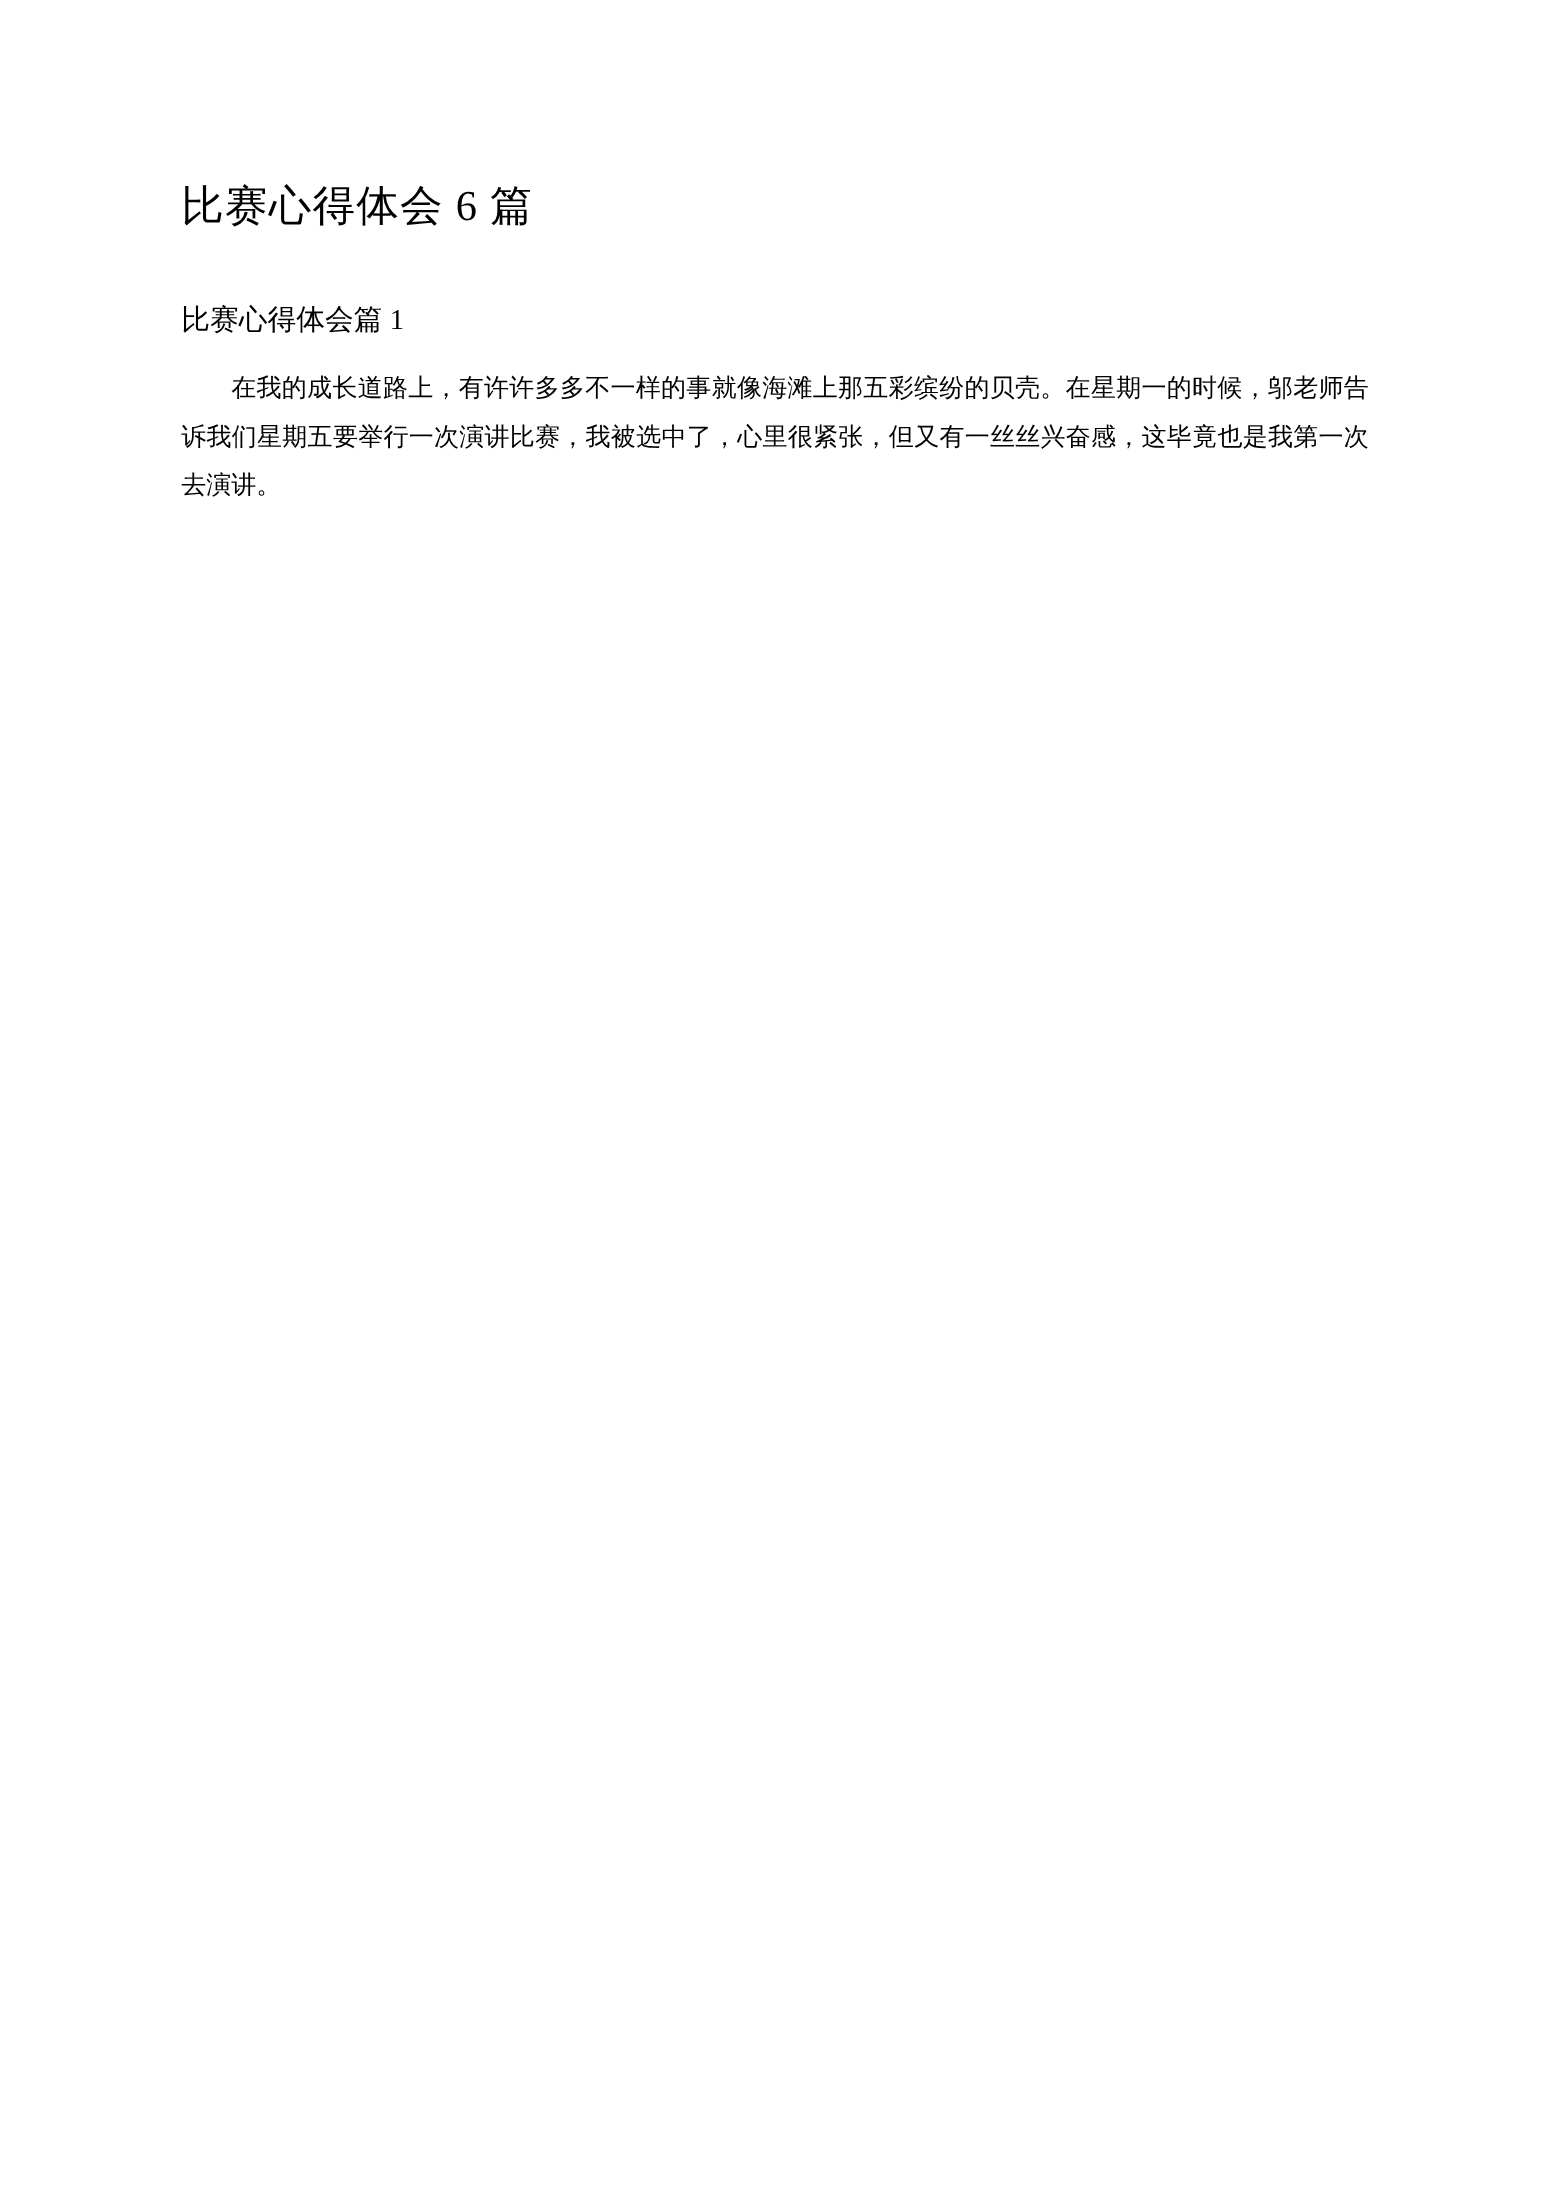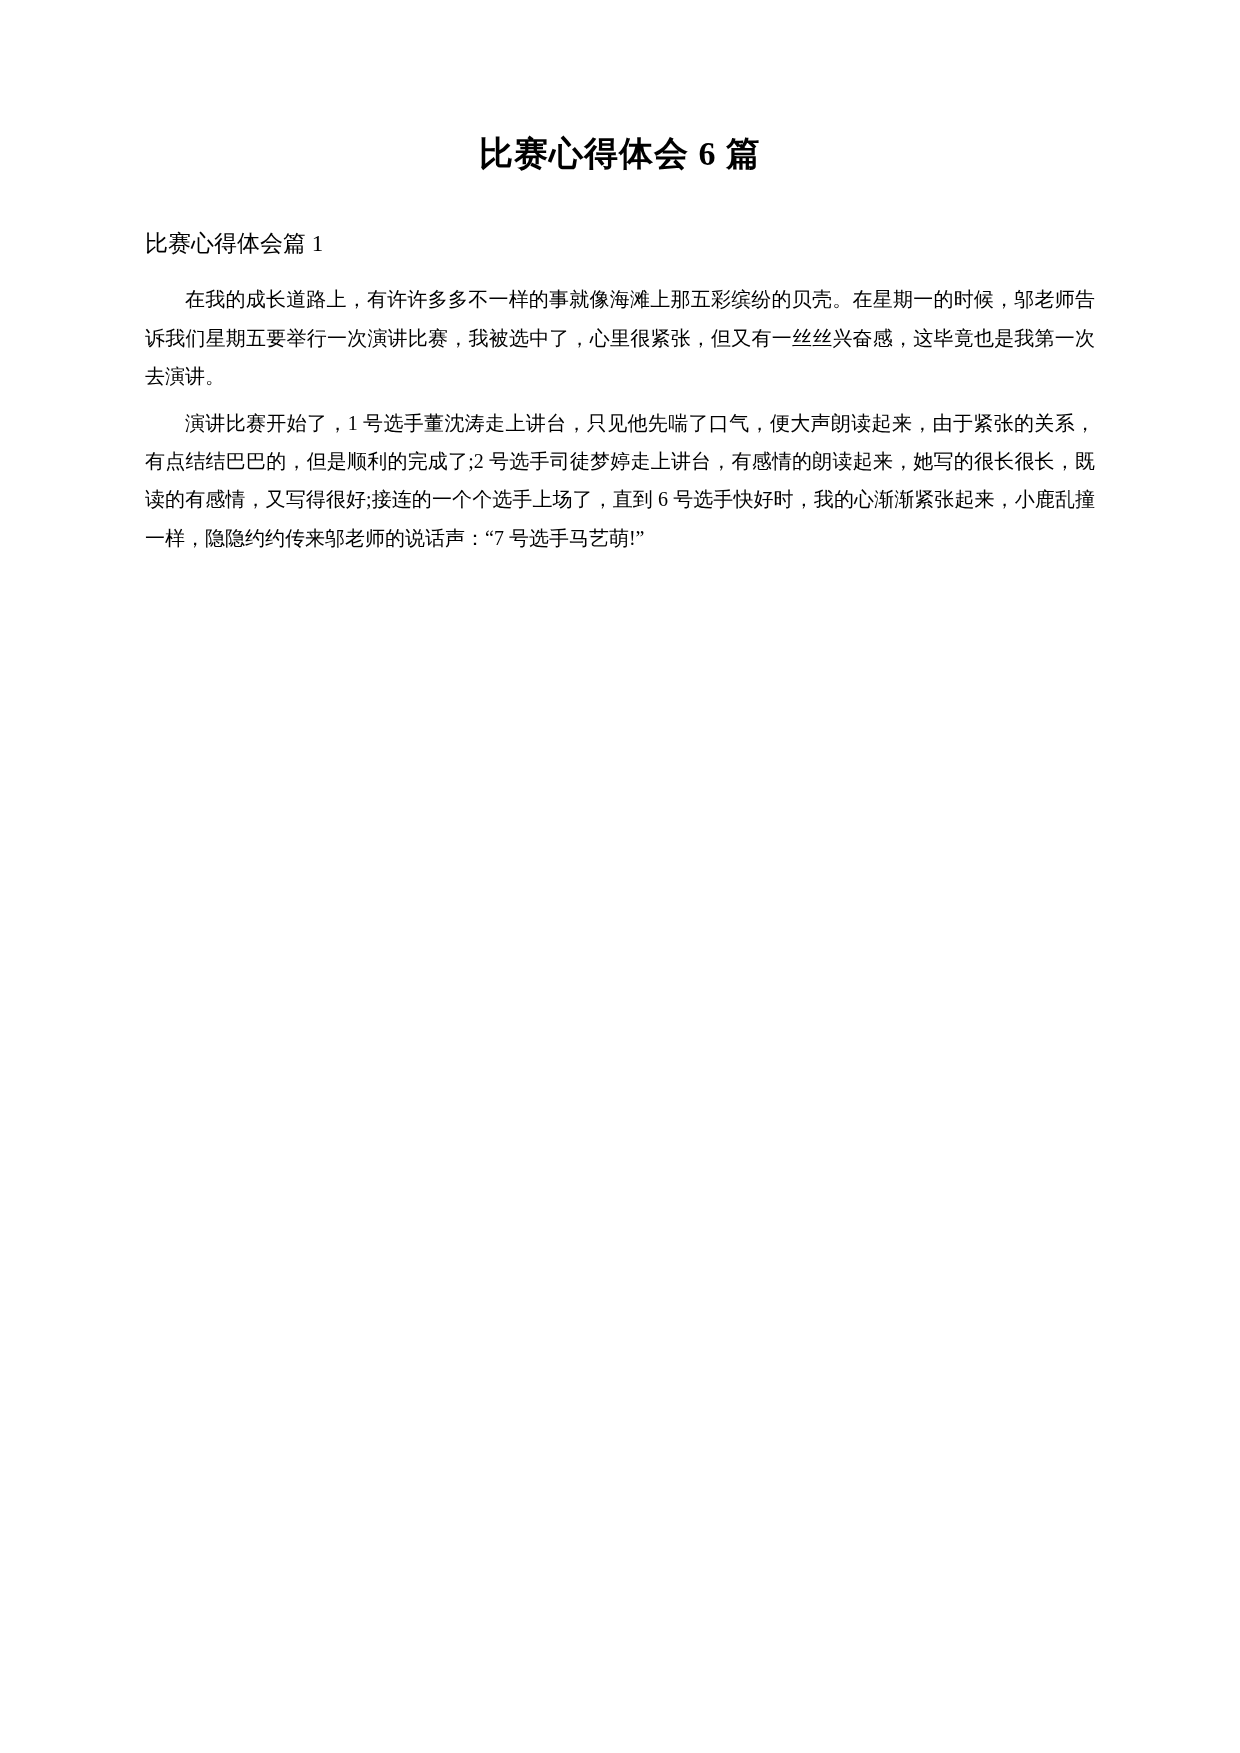--- a/index.html
+++ b/index.html
@@ -11,25 +11,24 @@
     width: 1240px;
     height: 1753px;
     background: #ffffff;
     position: relative;
     box-sizing: border-box;
     padding: 130px 145px 60px 145px;
     font-family: "Liberation Serif", "DejaVu Serif", serif;
     color: #000000;
   }
   .doc-title {
-    text-align: center;
     font-size: 34px;
-    font-weight: 700;
+    font-weight: 400;
     letter-spacing: 1px;
-    margin: 0 0 48px 0;
+    margin: 12px 0 48px 0;
     line-height: 1.4;
   }
   .section-heading {
     font-size: 23px;
     line-height: 1.6;
     margin: 0 0 18px 0;
     text-align: left;
   }
   .para {
     font-size: 20px;
@@ -45,16 +44,15 @@
 
 <div class="page">
 
   <h1 class="doc-title">比赛心得体会 6 篇</h1>
 
   <div class="section-heading">比赛心得体会篇 1</div>
 
   <p class="para">在我的成长道路上，有许许多多不一样的事就像海滩上那五彩缤纷的贝壳。在星期一的时候，邬老师告诉我们星期五要举行一次演讲比赛，我被选中了，心里很紧张，但又有一丝丝兴奋感，这毕竟也是我第一次去演讲。</p>
 
 
-  <p class="para">演讲比赛开始了，1 号选手董沈涛走上讲台，只见他先喘了口气，便大声朗读起来，由于紧张的关系，有点结结巴巴的，但是顺利的完成了;2 号选手司徒梦婷走上讲台，有感情的朗读起来，她写的很长很长，既读的有感情，又写得很好;接连的一个个选手上场了，直到 6 号选手快好时，我的心渐渐紧张起来，小鹿乱撞一样，隐隐约约传来邬老师的说话声：“7 号选手马艺萌!”</p>
 
 
 </div>
 
 </body></html>

